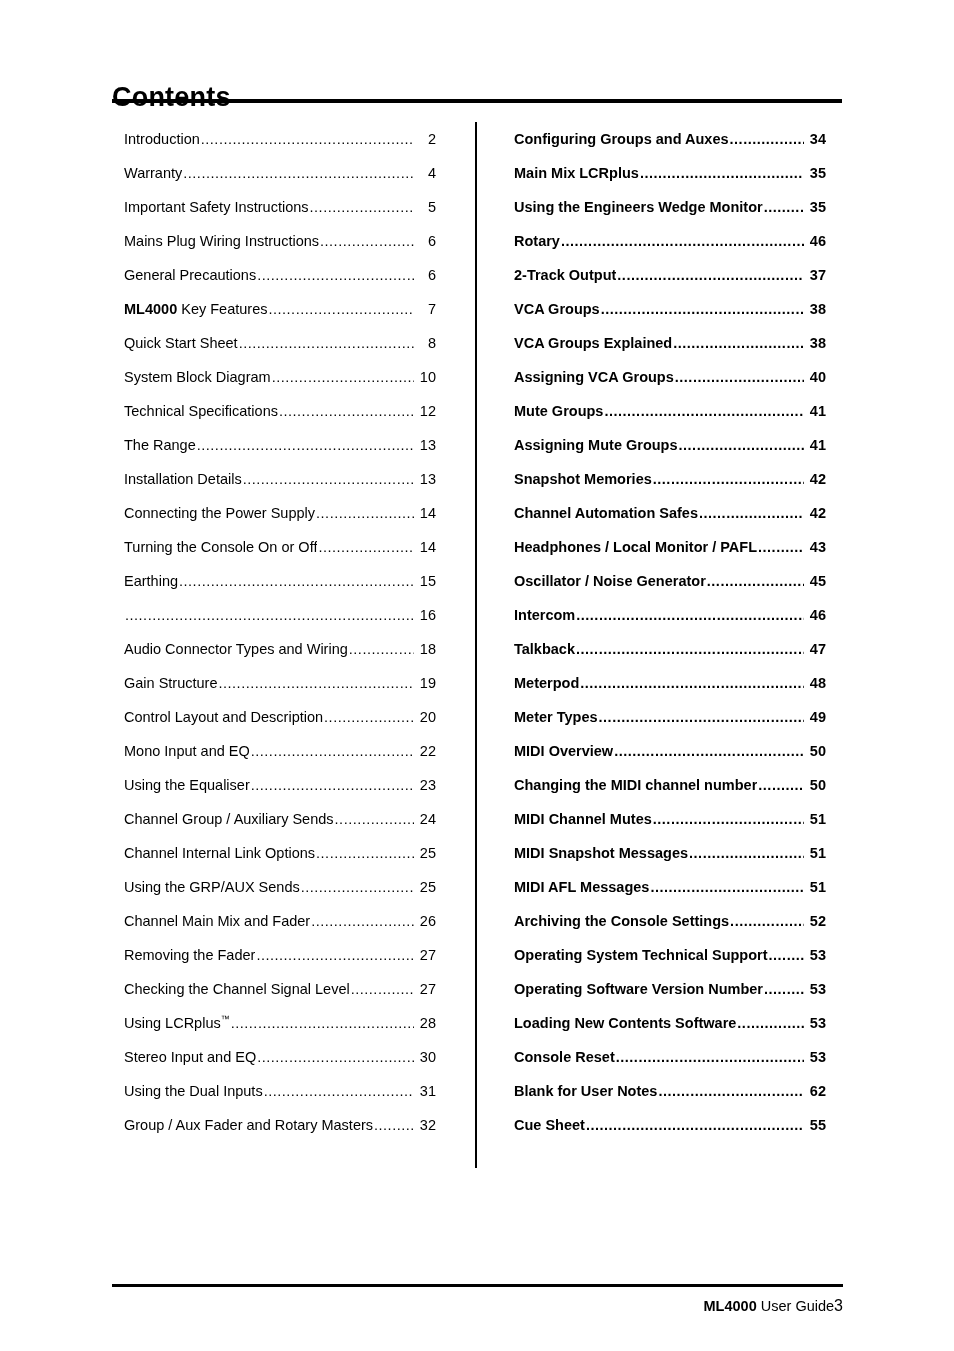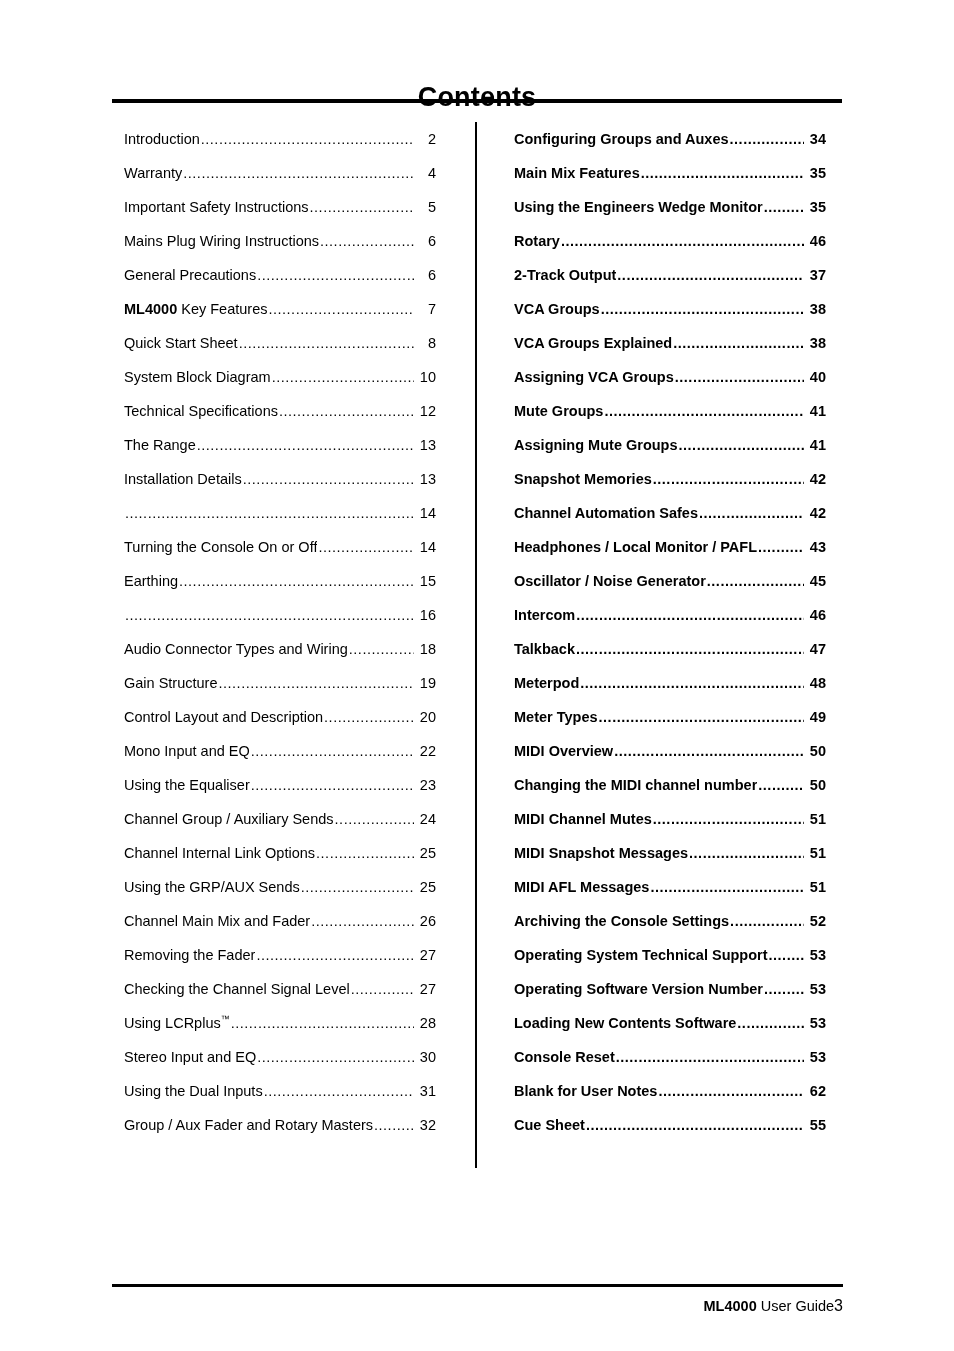--- a/index.html
+++ b/index.html
@@ -23,21 +23,20 @@
     height: 1351px;
     overflow: hidden;
   }
 
   
   .page-title {
     position: absolute;
     left: 112px;
     top: 62px;
     width: 730px;
-    text-align: center;
     font-size: 27px;
     font-weight: bold;
     letter-spacing: 0.2px;
     line-height: 34px;
   }
   .header-rule {
     position: absolute;
     left: 112px;
     top: 99px;
     width: 730px;
@@ -194,20 +193,21 @@
           <span class="entry-label">The Range</span>
           <span class="entry-leader"></span>
           <span class="entry-page">13</span>
         </div>
         <div class="toc-entry">
           <span class="entry-label">Installation Details</span>
           <span class="entry-leader"></span>
           <span class="entry-page">13</span>
         </div>
         <div class="toc-entry">
+          <span class="entry-label">Connecting the Power Supply</span>
           <span class="entry-leader"></span>
           <span class="entry-page">14</span>
         </div>
         <div class="toc-entry">
           <span class="entry-label">Turning the Console On or Off</span>
           <span class="entry-leader"></span>
           <span class="entry-page">14</span>
         </div>
         <div class="toc-entry">
           <span class="entry-label">Earthing</span>
@@ -294,21 +294,21 @@
           <span class="entry-page">32</span>
         </div>
       </div>
     <div class="column right" id="col-right">
         <div class="toc-entry">
           <span class="entry-label">Configuring Groups and Auxes</span>
           <span class="entry-leader"></span>
           <span class="entry-page">34</span>
         </div>
         <div class="toc-entry">
-          <span class="entry-label">Main Mix Features</span>
+          <span class="entry-label">Main Mix LCRplus</span>
           <span class="entry-leader"></span>
           <span class="entry-page">35</span>
         </div>
         <div class="toc-entry">
           <span class="entry-label">Using the Engineers Wedge Monitor</span>
           <span class="entry-leader"></span>
           <span class="entry-page">35</span>
         </div>
         <div class="toc-entry">
           <span class="entry-label">Rotary</span>

